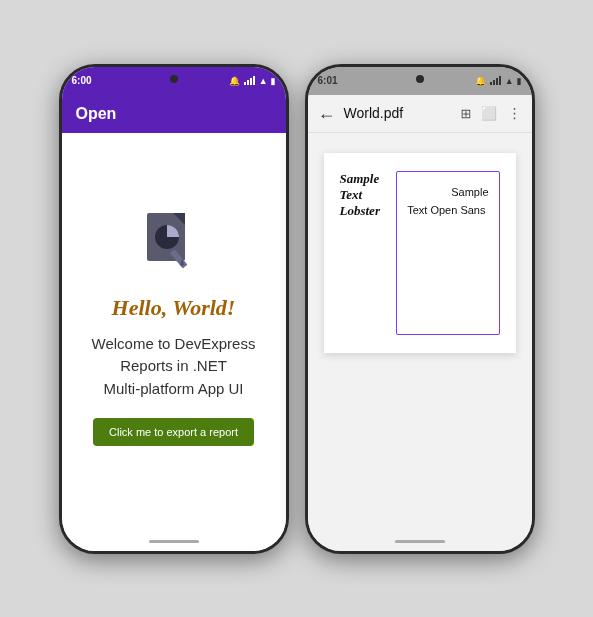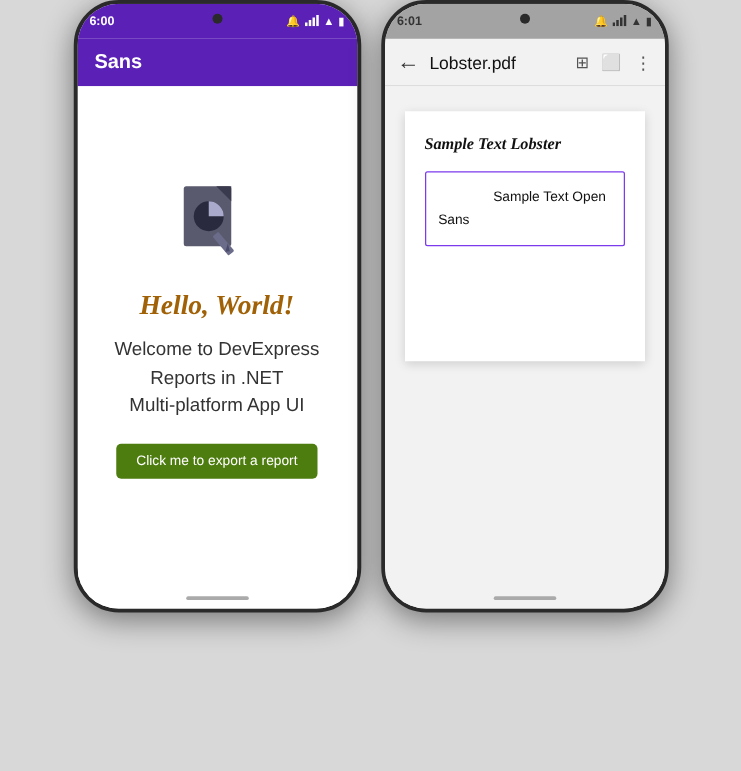--- a/index.html
+++ b/index.html
@@ -10,20 +10,21 @@
       justify-content: center;
       align-items: center;
       width: 593px;
       height: 617px;
       font-family: sans-serif;
       gap: 0;
     }
 
     .scene {
       display: flex;
+      align-items: center;
       justify-content: center;
       width: 593px;
       height: 617px;
       background: #d8d8d8;
     }
 
     
     .phone {
       border-radius: 36px;
       background: #1a1a1a;
@@ -222,21 +223,21 @@
       padding: 20px 16px;
     }
 
     .pdf-page {
       background: #fff;
       width: 100%;
       min-height: 200px;
       box-shadow: 0 2px 8px rgba(0,0,0,0.15);
       padding: 18px 16px;
       display: flex;
-      flex-direction: column;
+      flex-direction: row;
       gap: 14px;
     }
 
     .pdf-sample-lobster {
       font-family: Georgia, 'Times New Roman', serif;
       font-style: italic;
       font-size: 13px;
       color: #111;
       font-weight: bold;
     }
@@ -301,21 +302,21 @@
             </svg>
           </span>
 
           <span style="color:#fff; font-size:9px;">▲</span>
 
           <span style="font-size:9px; color:#fff;">▮</span>
         </div>
       </div>
 
       <div class="app-bar">
-        <span class="app-bar-title">Sans</span>
+        <span class="app-bar-title">Open</span>
       </div>
 
       <div class="content-left">
 
         <div class="report-icon">
           <svg width="70" height="70" viewBox="0 0 70 70" fill="none" xmlns="http://www.w3.org/2000/svg">
 
             <rect x="8" y="4" width="38" height="48" rx="2" fill="#5a5a6e"></rect>
 
             <polygon points="34,4 46,4 46,16" fill="#3a3a4e"></polygon>
@@ -360,21 +361,21 @@
               <rect x="9" y="1" width="2" height="9" fill="#333"></rect>
             </svg>
           </span>
           <span style="color:#333; font-size:9px;">▲</span>
           <span style="font-size:9px; color:#333;">▮</span>
         </div>
       </div>
 
       <div class="pdf-toolbar">
         <span class="pdf-back">←</span>
-        <span class="pdf-title">Lobster.pdf</span>
+        <span class="pdf-title">World.pdf</span>
         <div class="pdf-toolbar-icons">
           <span style="font-size:13px; cursor:pointer;">⊞</span>
           <span style="font-size:13px; cursor:pointer;">⬜</span>
           <span style="font-size:14px; cursor:pointer;">⋮</span>
         </div>
       </div>
 
       <div class="pdf-content">
         <div class="pdf-page">
           <span class="pdf-sample-lobster">Sample Text Lobster</span>

